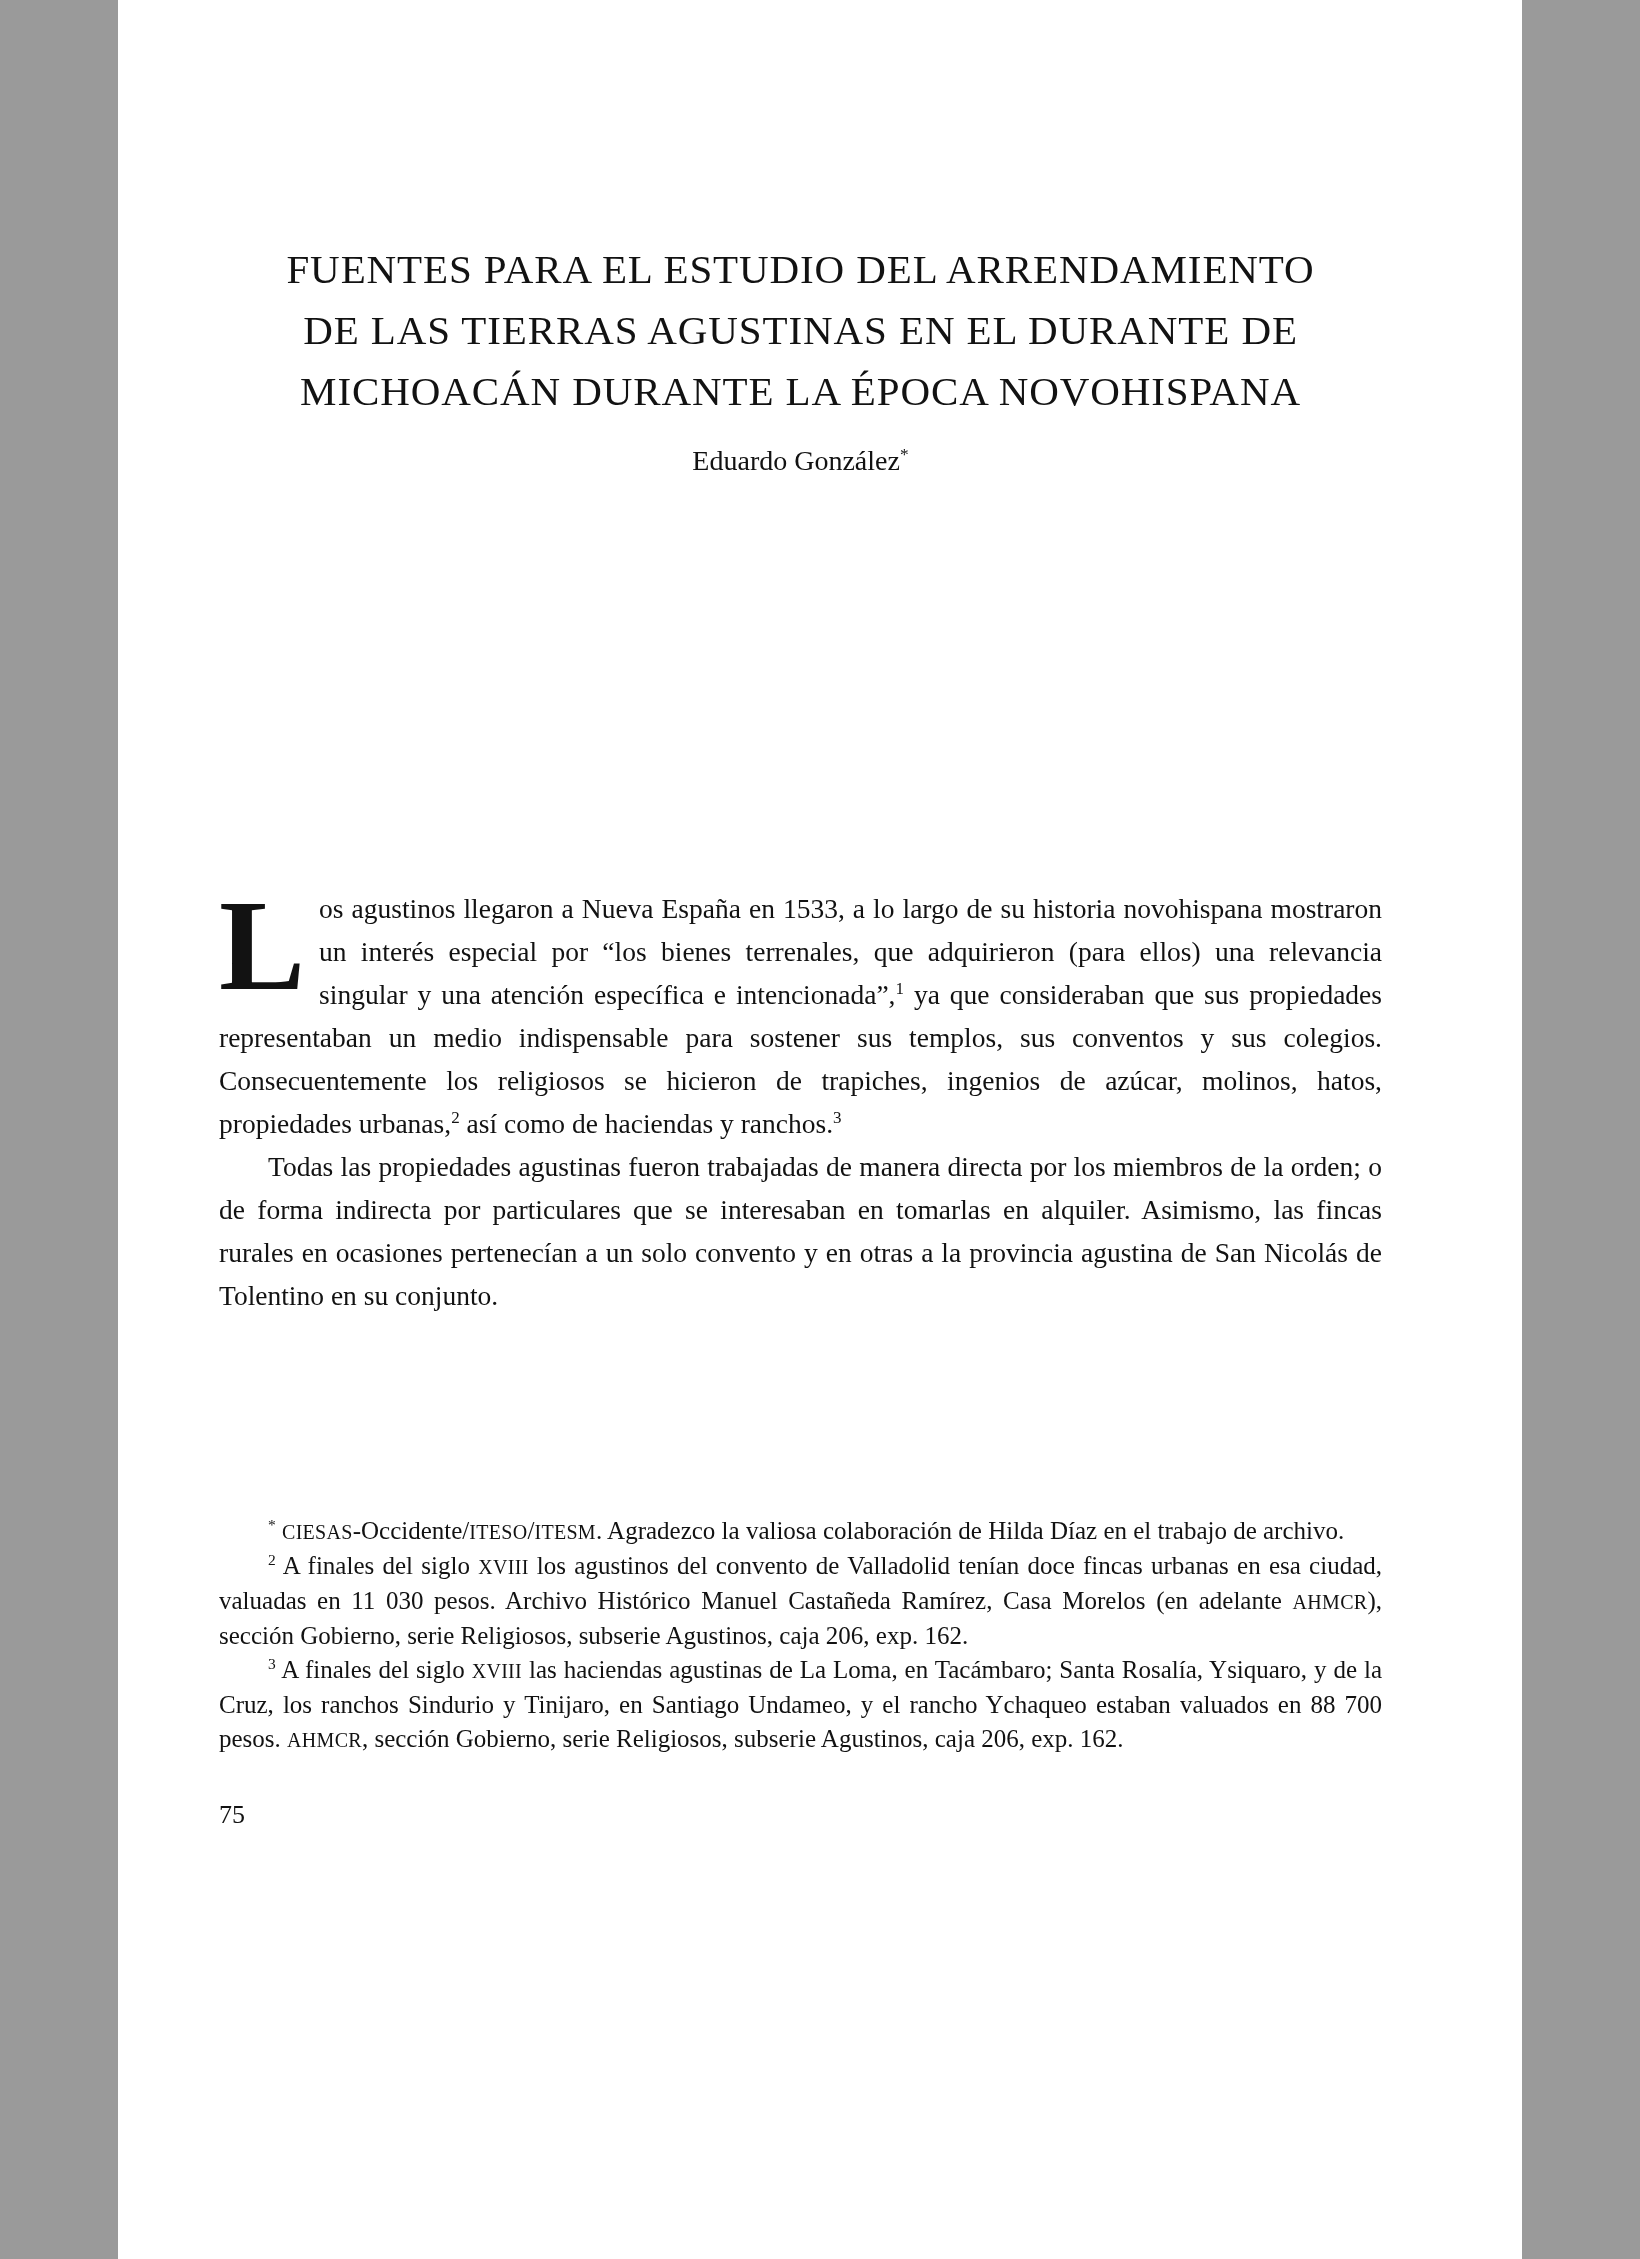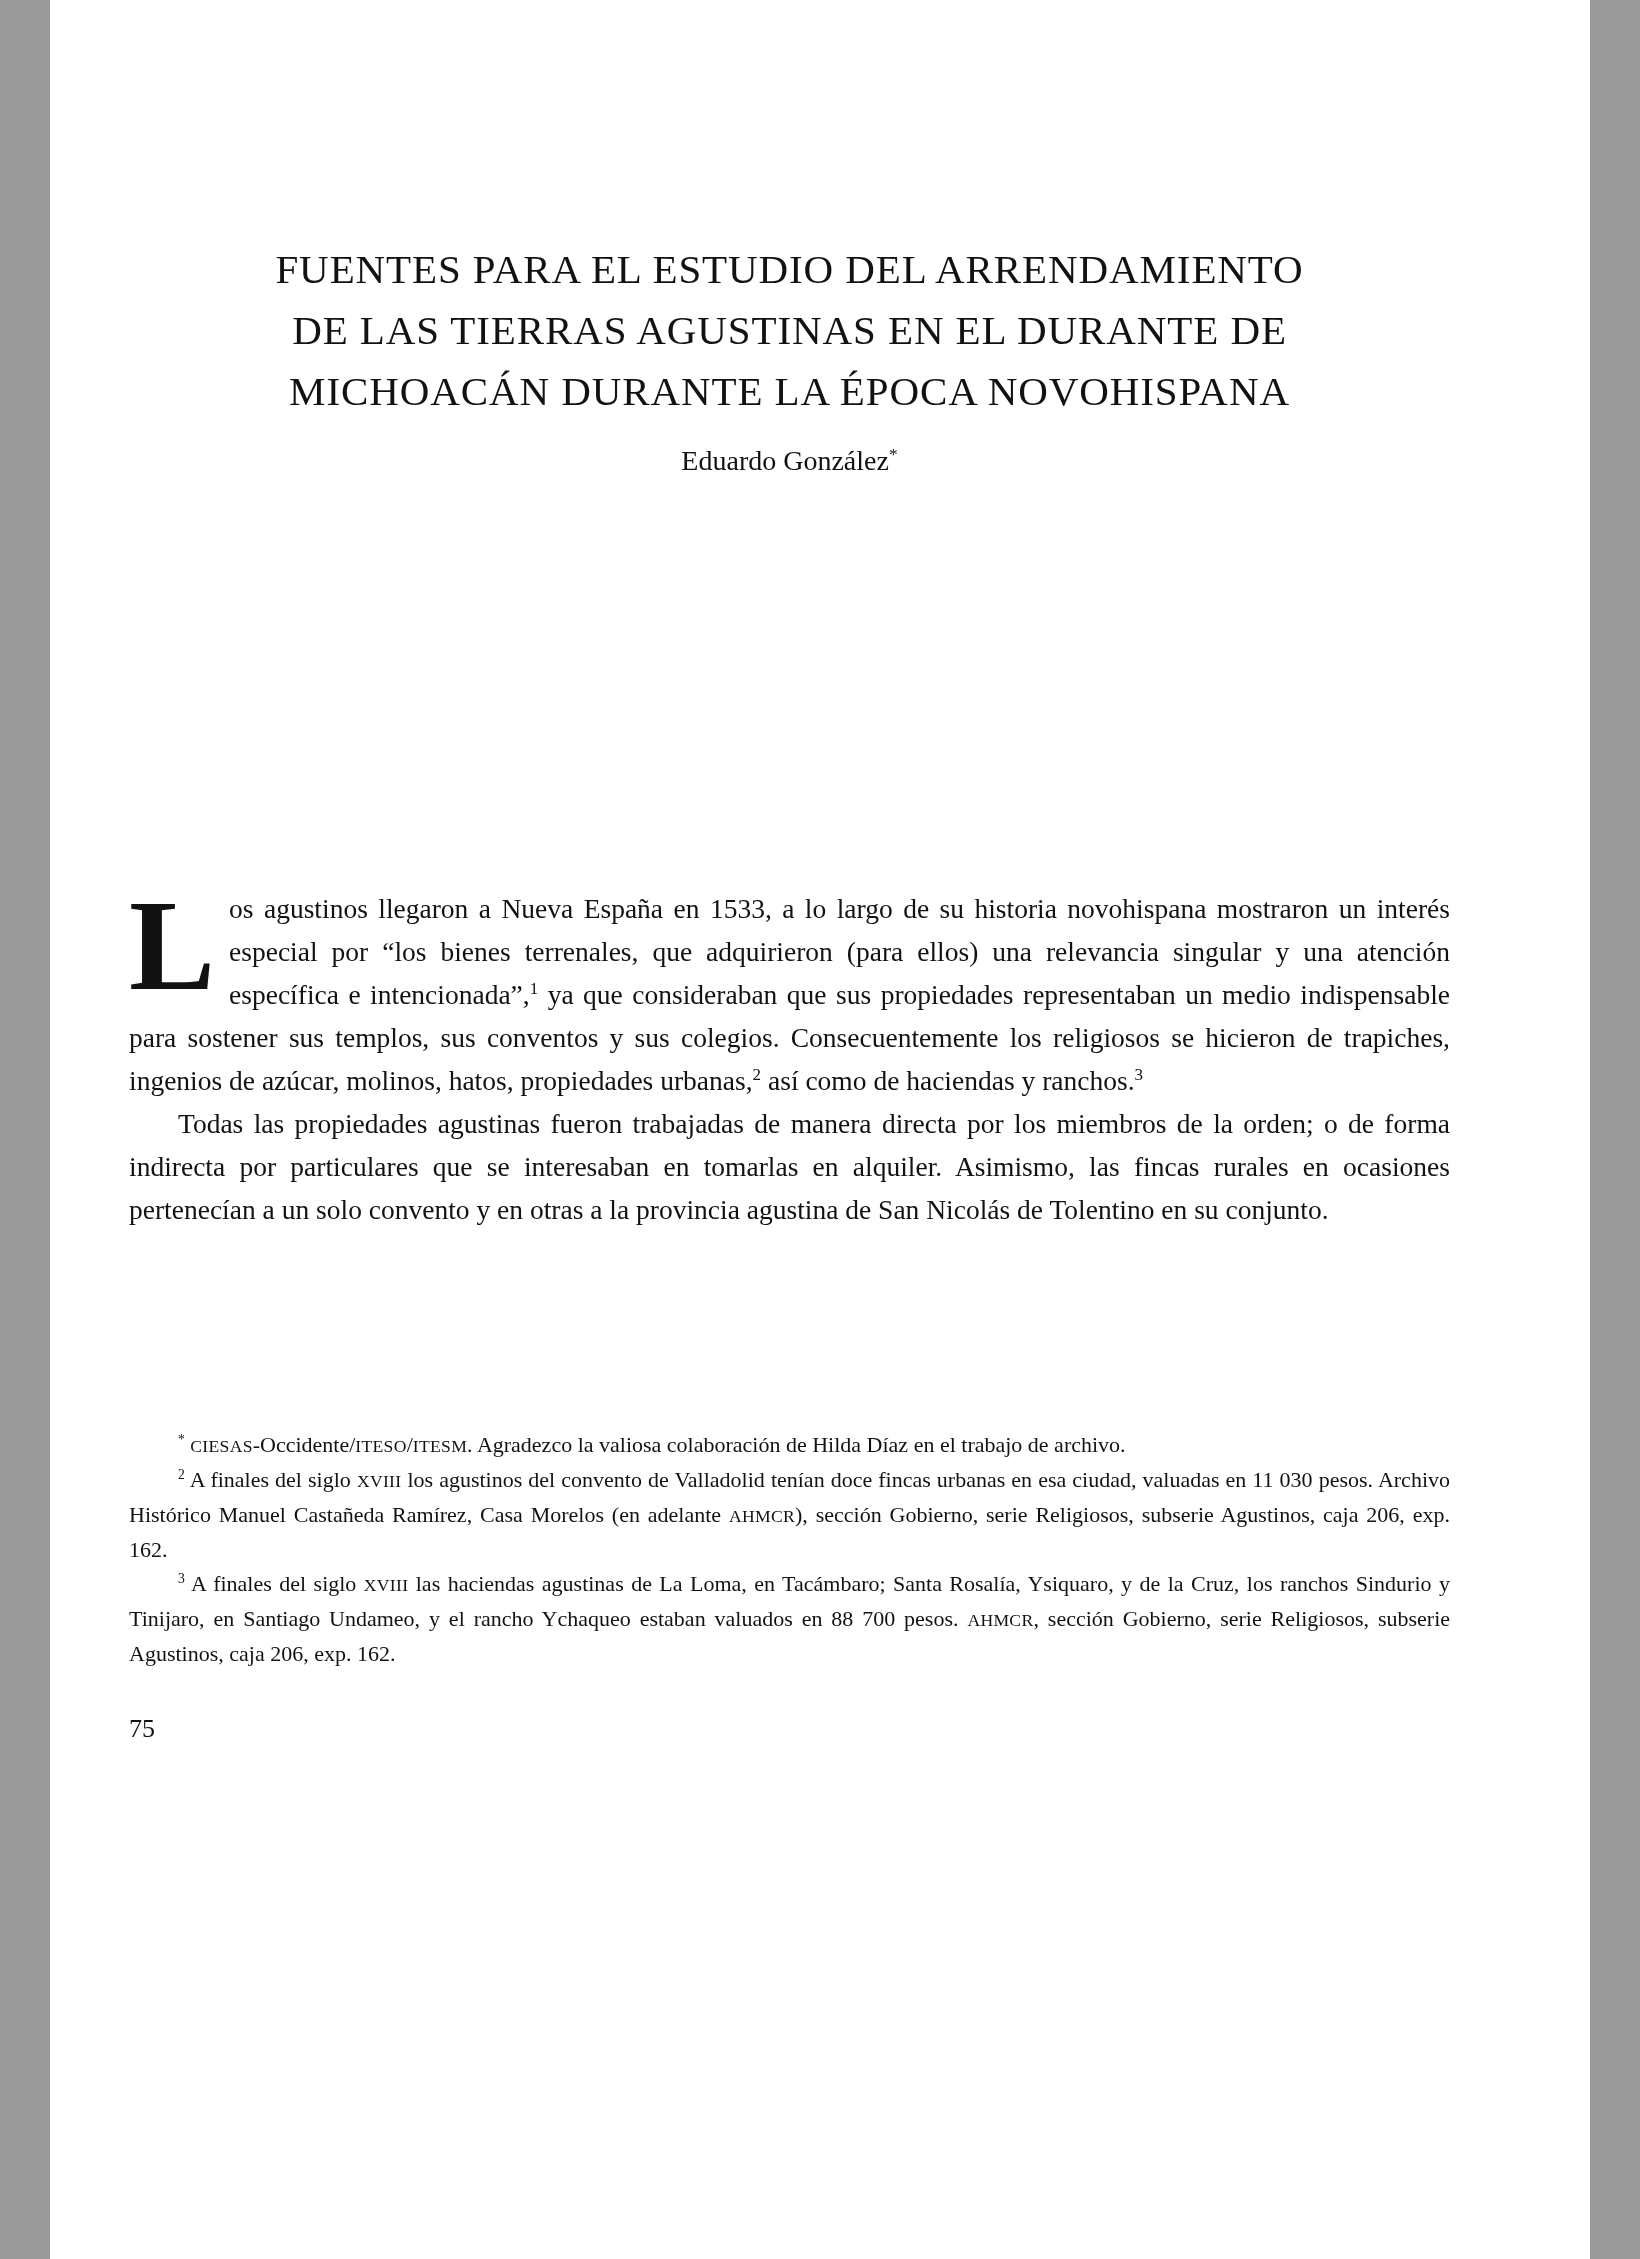--- a/index.html
+++ b/index.html
@@ -1,25 +1,25 @@
 <!DOCTYPE html>
 <html lang="es" style="font-size:14px"><head>
 <meta charset="utf-8">
 <style>
   html, body { margin: 0; padding: 0; background: #9a9a9a; }
   .page {
     position: relative;
-    width: 1540px;
+    width: 1404px;
     height: 2259px;
     margin: 0 auto;
     background: #ffffff;
     color: #121212;
     font-family: "Liberation Serif", "DejaVu Serif", serif;
     box-sizing: border-box;
-    padding: 0 140px 0 79px;
+    padding: 0 140px 0 101px;
     overflow: hidden;
   }
   .title {
     margin: 239px 0 0 0;
     font-size: 41px;
     font-weight: normal;
     line-height: 61px;
     text-align: center;
     letter-spacing: 0.9px;
   }
@@ -46,21 +46,21 @@
   .indent { text-indent: 49px; }
   .sup {
     vertical-align: super;
     font-size: 0.62em;
     line-height: 0;
   }
   .sc { font-size: 0.8em; letter-spacing: 0.3px; }
   .it { font-style: italic; }
   .footnotes {
     margin-top: 197px;
-    font-size: 22px;
+    font-size: 25px;
     line-height: 34px;
     text-align: justify;
   }
   .footnotes p { margin: 0; text-indent: 49px; }
   .pageno {
     margin-top: 43px;
     text-align: left;
     font-size: 26px;
   }
 </style>

